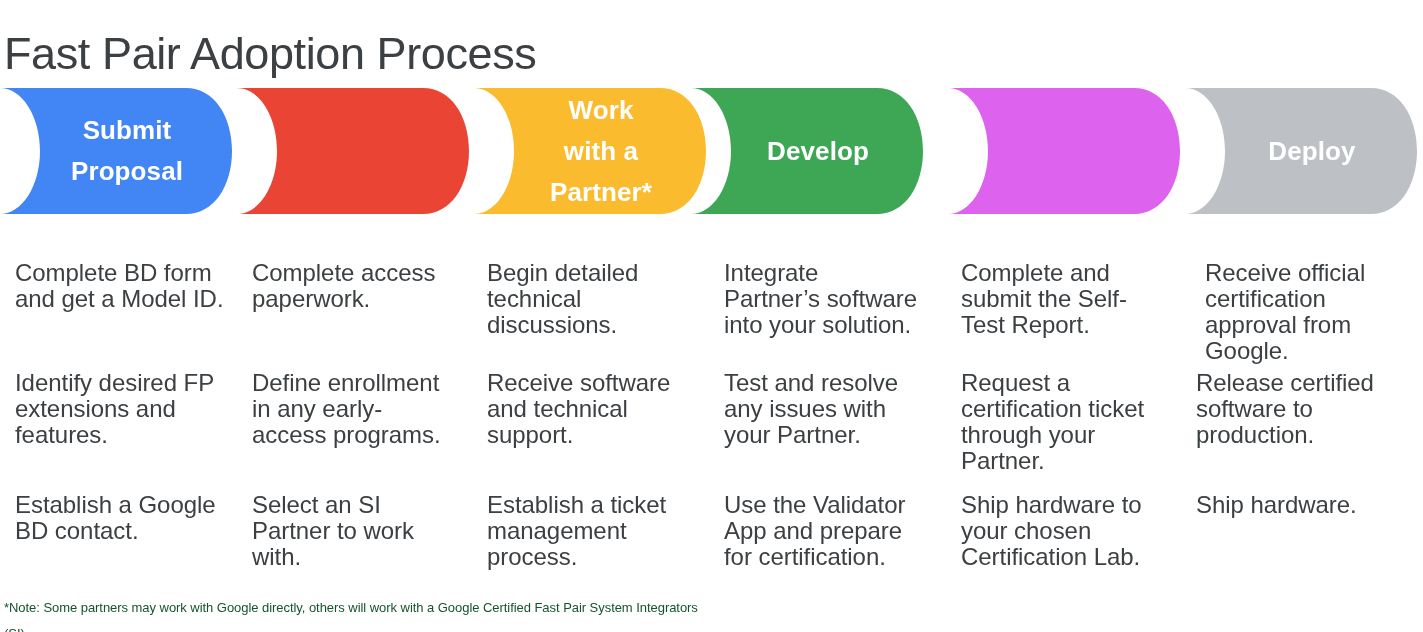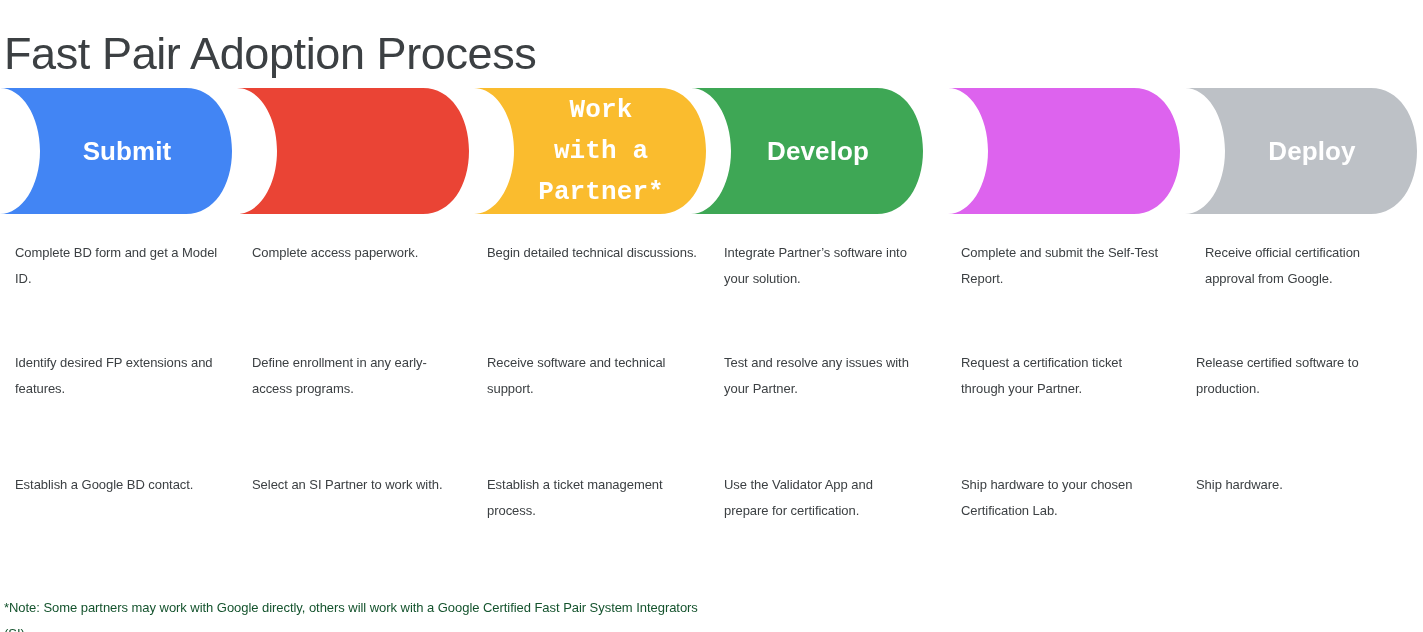--- a/index.html
+++ b/index.html
@@ -82,24 +82,25 @@
     width: 1423px;
     height: 310px;
   }
   .detail-col {
     position: absolute;
     top: 0;
     width: 216px;
   }
   .detail-row {
     position: absolute;
-    font-size: 13px;
+    font-size: 24px;
     line-height: 26px;
     color: #3c4043;
     letter-spacing: -0.05px;
+    margin-top: 20px;
   }
   .detail-row.r0 { top: 0px; }
   .detail-row.r1 { top: 110px; }
   .detail-row.r2 { top: 232px; }
   .detail-row.hang { text-indent: 0; padding-left: 9px; }
 
   
   #footnote {
     position: absolute;
     left: 4px;
@@ -121,32 +122,33 @@
   <div id="chevron-band">
 
     <div class="chevron" style="left:0px; width:232px;">
       <div class="chevron-shape">
         <svg viewBox="0 0 232 126" preserveAspectRatio="none" aria-hidden="true">
           <path d="M0,0 H186 C214,0 232,28 232,63 C232,98 214,126 186,126 H0 C22,126 40,98 40,63 C40,28 22,0 0,0 Z" fill="#4285F4"></path>
         </svg>
       </div>
       <div class="chevron-label">
         <span>Submit</span>
+        <span>Proposal</span>
       </div>
     </div>
 
     <div class="chevron" style="left:237px; width:232px;">
       <div class="chevron-shape">
         <svg viewBox="0 0 232 126" preserveAspectRatio="none" aria-hidden="true">
           <path d="M0,0 H186 C214,0 232,28 232,63 C232,98 214,126 186,126 H0 C22,126 40,98 40,63 C40,28 22,0 0,0 Z" fill="#EA4435"></path>
         </svg>
       </div>
     </div>
 
-    <div class="chevron" style="left:474px; width:232px;font-family:Liberation Mono, monospace;">
+    <div class="chevron" style="left:474px; width:232px;">
       <div class="chevron-shape">
         <svg viewBox="0 0 232 126" preserveAspectRatio="none" aria-hidden="true">
           <path d="M0,0 H186 C214,0 232,28 232,63 C232,98 214,126 186,126 H0 C22,126 40,98 40,63 C40,28 22,0 0,0 Z" fill="#FABC2E"></path>
         </svg>
       </div>
       <div class="chevron-label" style="line-height:41px;">
         <span>Work</span>
         <span>with a</span>
         <span>Partner*</span>
       </div>

